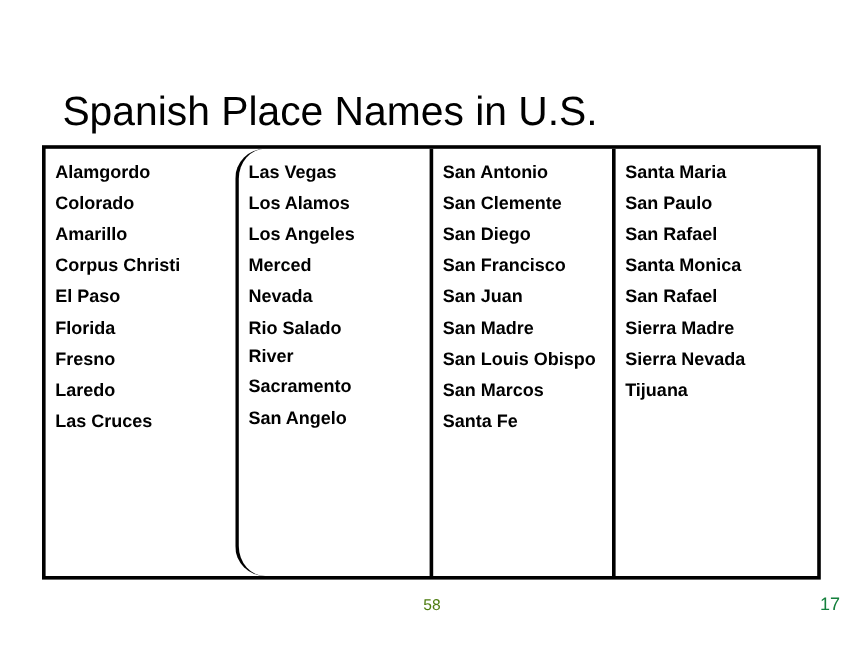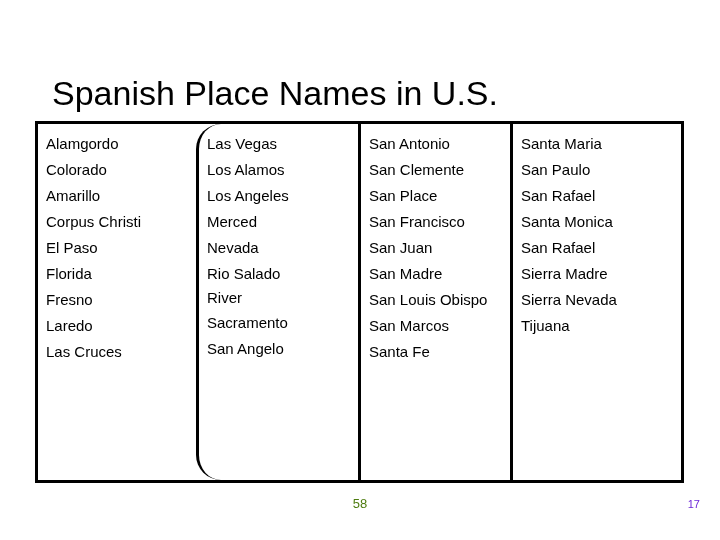--- a/index.html
+++ b/index.html
@@ -60,21 +60,21 @@
   .col + .col {
     border-left: 3px solid #000000;
   }
   .col-0 { width: 158px; }
   .col-1 { width: 162px; border-radius: 25px; }
   .col-2 { width: 152px; }
   .col-3 { width: 153px; }
 
   .place {
     font-size: 15px;
-    font-weight: 400;
+    font-weight: 700;
     color: #000000;
     line-height: 26px;
     height: 26px;
     white-space: nowrap;
     letter-spacing: 0px;
   }
   
   .place.wrapped {
     white-space: normal;
     line-height: 25px;
@@ -94,23 +94,23 @@
     text-align: center;
     font-size: 13px;
     font-weight: 400;
     color: #4d7c0f;
     line-height: 16px;
   }
   .footer-number {
     position: absolute;
     right: 20px;
     top: 496px;
-    font-size: 11px;
+    font-size: 15px;
     font-weight: 400;
-    color: #6d28d9;
+    color: #15803d;
     line-height: 16px;
     text-align: right;
   }
 </style>
 </head>
 <body>
 
 <div class="slide">
 
   <div class="slide-title">Spanish Place Names in U.S.</div>
@@ -136,21 +136,21 @@
       <div class="place">Merced</div>
       <div class="place">Nevada</div>
       <div class="place wrapped"><span class="ln1">Rio Salado</span><span class="ln2">River</span></div>
       <div class="place">Sacramento</div>
       <div class="place">San Angelo</div>
     </div>
 
     <div class="col col-2">
       <div class="place">San Antonio</div>
       <div class="place">San Clemente</div>
-      <div class="place">San Place</div>
+      <div class="place">San Diego</div>
       <div class="place">San Francisco</div>
       <div class="place">San Juan</div>
       <div class="place">San Madre</div>
       <div class="place">San Louis Obispo</div>
       <div class="place">San Marcos</div>
       <div class="place">Santa Fe</div>
     </div>
 
     <div class="col col-3">
       <div class="place">Santa Maria</div>

